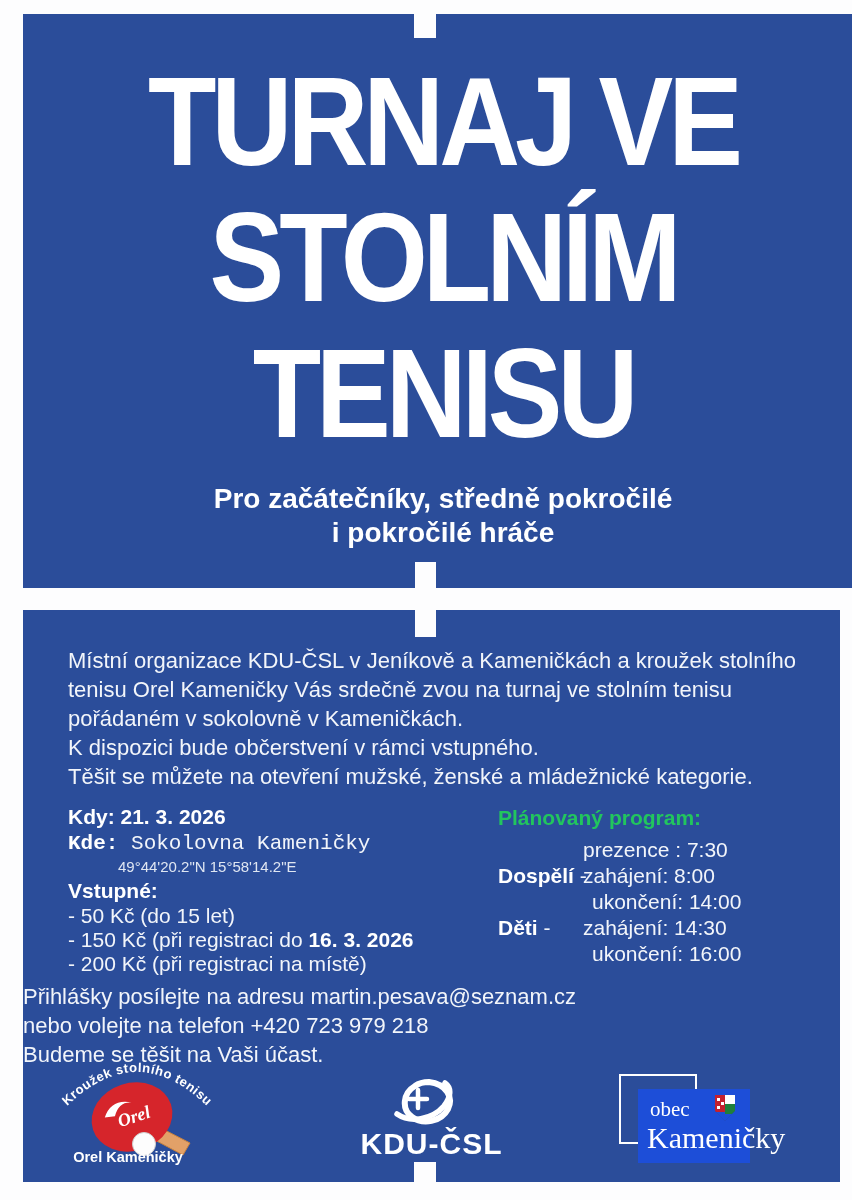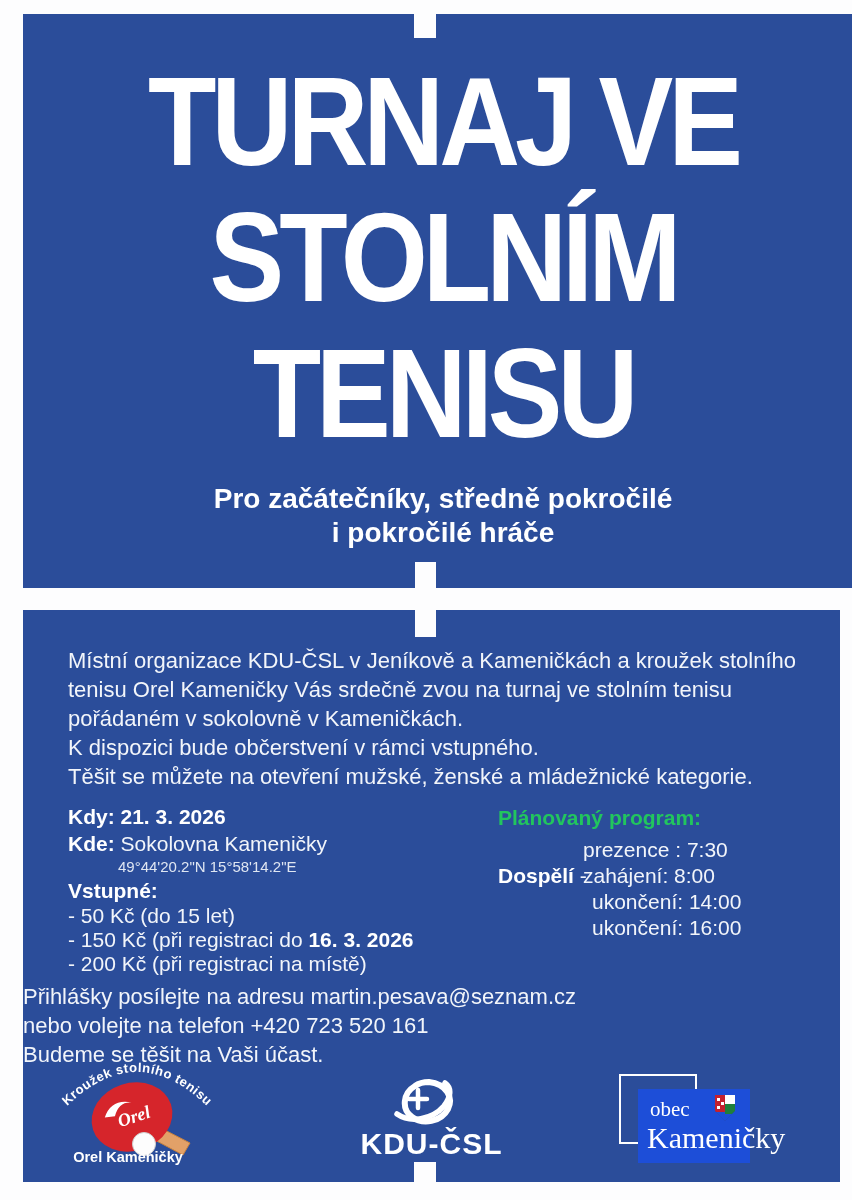--- a/index.html
+++ b/index.html
@@ -75,21 +75,21 @@
       <div>tenisu Orel Kameničky Vás srdečně zvou na turnaj ve stolním tenisu</div>
       <div>pořádaném v sokolovně v Kameničkách.</div>
       <div>K dispozici bude občerstvení v rámci vstupného.</div>
       <div>Těšit se můžete na otevření mužské, ženské a mládežnické kategorie.</div>
     </div>
 
     <div class="det" style="left:45px; top:194px;">
       <b>Kdy:</b>
       <b>21. 3. 2026</b>
     </div>
-    <div class="det" style="left:45px; top:221px;">
+    <div class="det" style="left:45px; top:221px;font-family:Liberation Mono, monospace;">
       <b>Kde:</b>
       <span>Sokolovna Kameničky</span>
     </div>
     <div class="coords">49°44'20.2"N 15°58'14.2"E</div>
     <div class="det" style="left:45px; top:268px;">
       <b>Vstupné:</b>
     </div>
     <div class="det" style="left:45px; top:293px;">- 50 Kč (do 15 let)</div>
     <div class="det" style="left:45px; top:317px;">
       <span>- 150 Kč (při registraci do </span><b>16. 3. 2026</b>
@@ -104,28 +104,32 @@
       </div>
       <div class="prog-row">
         <span class="prog-label"><span>Dospělí</span><span class="dash"> - </span></span>
         <span>zahájení: 8:00</span>
       </div>
       <div class="prog-row">
         <span class="prog-label"></span>
         <span style="padding-left:9px">ukončení: 14:00</span>
       </div>
       <div class="prog-row">
+        <span class="prog-label"><span>Děti</span><span class="dash"> - </span></span>
+        <span>zahájení: 14:30</span>
+      </div>
+      <div class="prog-row">
         <span class="prog-label"></span>
         <span style="padding-left:9px">ukončení: 16:00</span>
       </div>
     </div>
 
     <div class="contact">
       <div>Přihlášky posílejte na adresu martin.pesava@seznam.cz</div>
-      <div>nebo volejte na telefon +420 723 520 161</div>
+      <div>nebo volejte na telefon +420 723 979 218</div>
       <div>Budeme se těšit na Vaši účast.</div>
     </div>
 
     <svg class="orel-svg" width="185" height="120" viewBox="0 0 185 120">
       <defs>
         <path id="orelArc" d="M 11,48 Q 81,-20 151,48" fill="none"></path>
       </defs>
       <text font-family="Liberation Sans, sans-serif" font-size="13" font-weight="bold" fill="#ffffff" letter-spacing="0.5">
         <textPath href="#orelArc" startOffset="0" textLength="160" lengthAdjust="spacingAndGlyphs">Kroužek stolního tenisu</textPath>
       </text>

